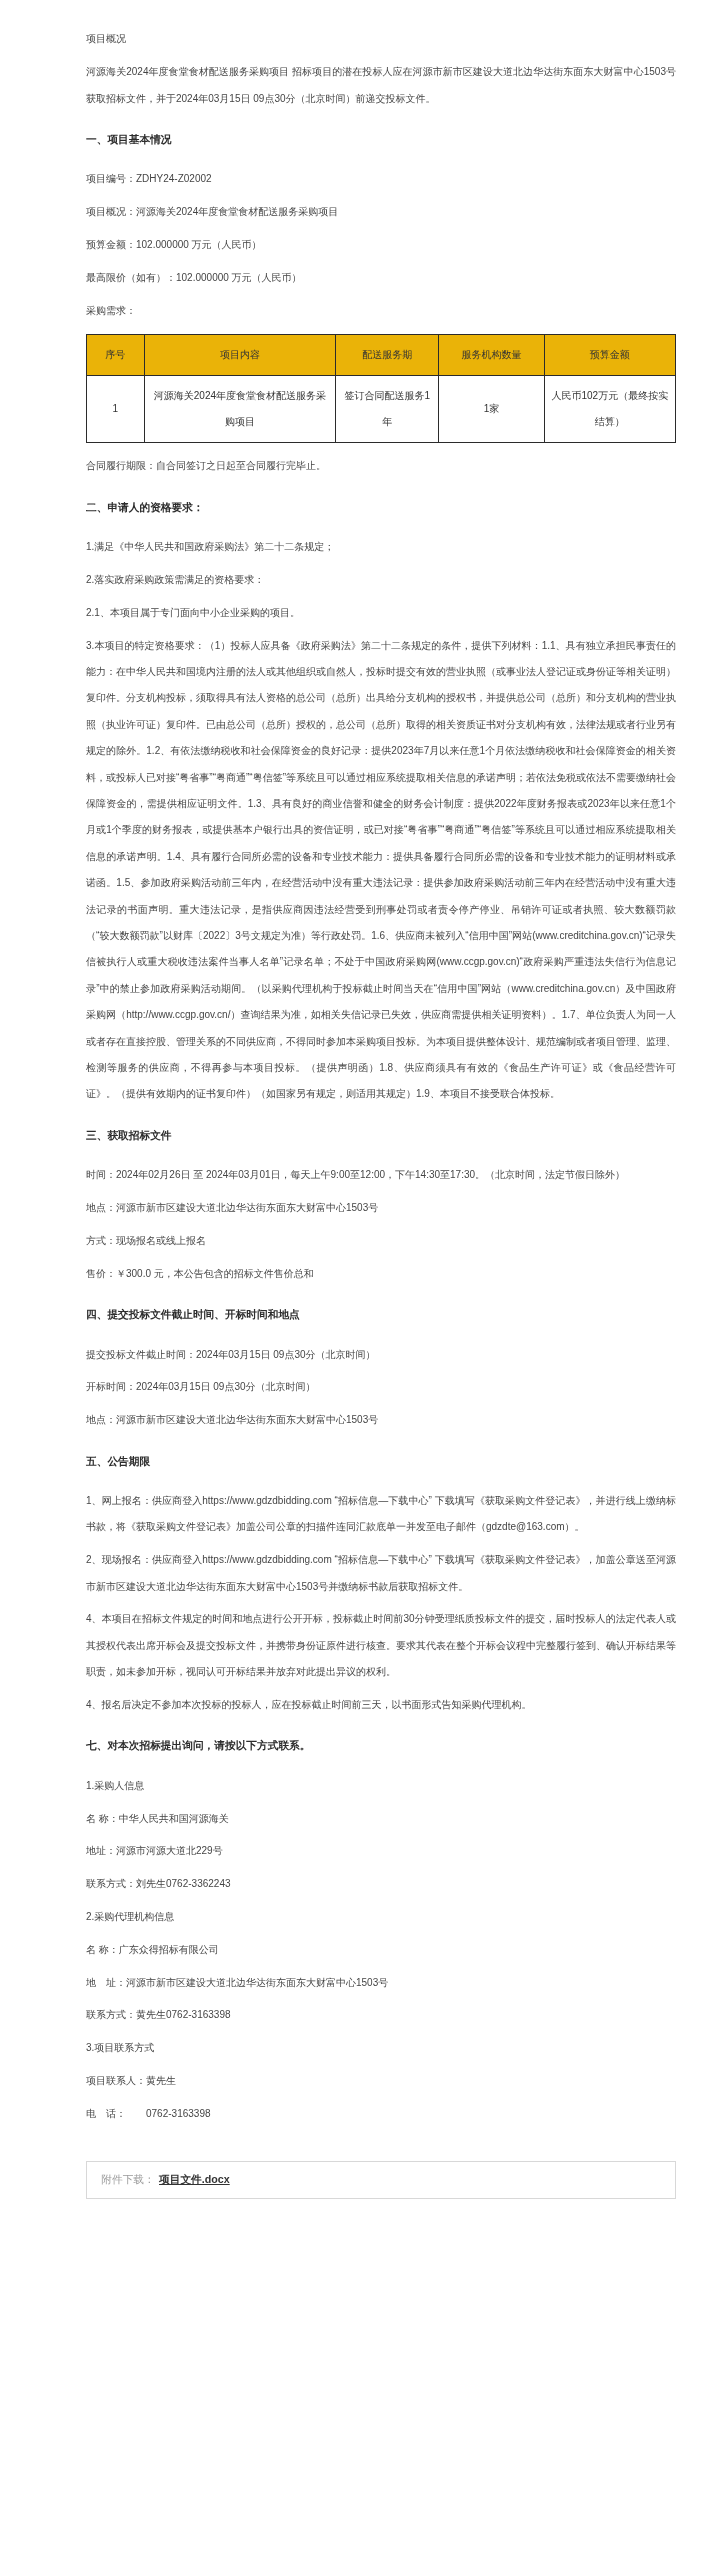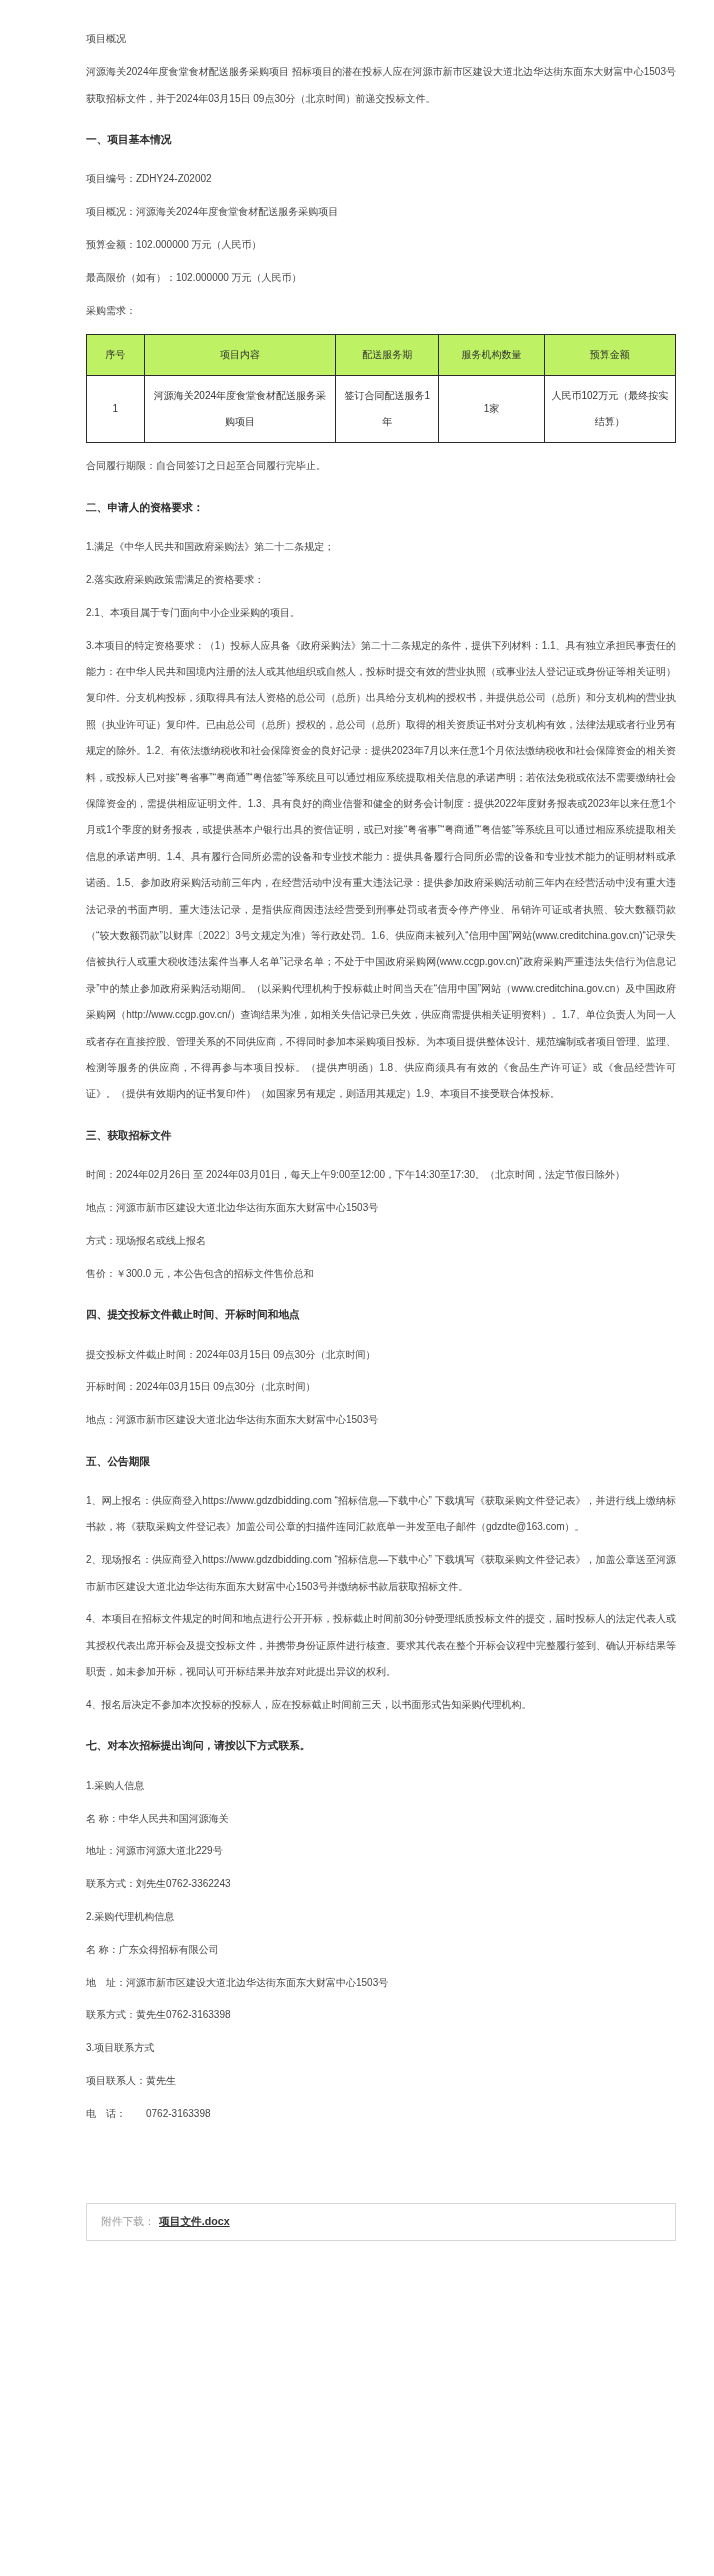--- a/index.html
+++ b/index.html
@@ -8,23 +8,23 @@
   .doc p { margin:6.4px 0; line-height:26.4px; }
   .doc h2 { font-size:10.7px; color:#2d2d2d; font-weight:bold; line-height:26.4px; margin:14px 0; }
   .kv .label, .kv .value { color:#454545; }
   .longtext { text-align:justify; }
   table.req { border-collapse:collapse; width:100%; margin:10px 0; table-layout:fixed; }
   table.req th, table.req td {
     border:0.7px solid #2b2b2b; text-align:center; vertical-align:middle;
     font-size:10px; color:#333; padding:7.1px 4.3px; line-height:26px; font-weight:normal;
     word-break:break-all;
   }
-  table.req th { background:#bef264;font-family:Liberation Serif, serif; }
+  table.req th { background:#eab308;font-family:Liberation Serif, serif; }
   .attachment {
-    margin-top:76px; border:0.7px solid #d8d8d8; padding:9.3px 14.3px;
+    margin-top:34px; border:0.7px solid #d8d8d8; padding:9.3px 14.3px;
     font-size:10.7px; line-height:17px;
   }
   .attachment .att-label { color:#9a9a9a; margin-right:4.3px; }
   .attachment a.att-link { color:#333; font-weight:bold; text-decoration:underline; cursor:pointer; }
 </style>
 </head>
 <body>
 
 <div class="doc">
 

